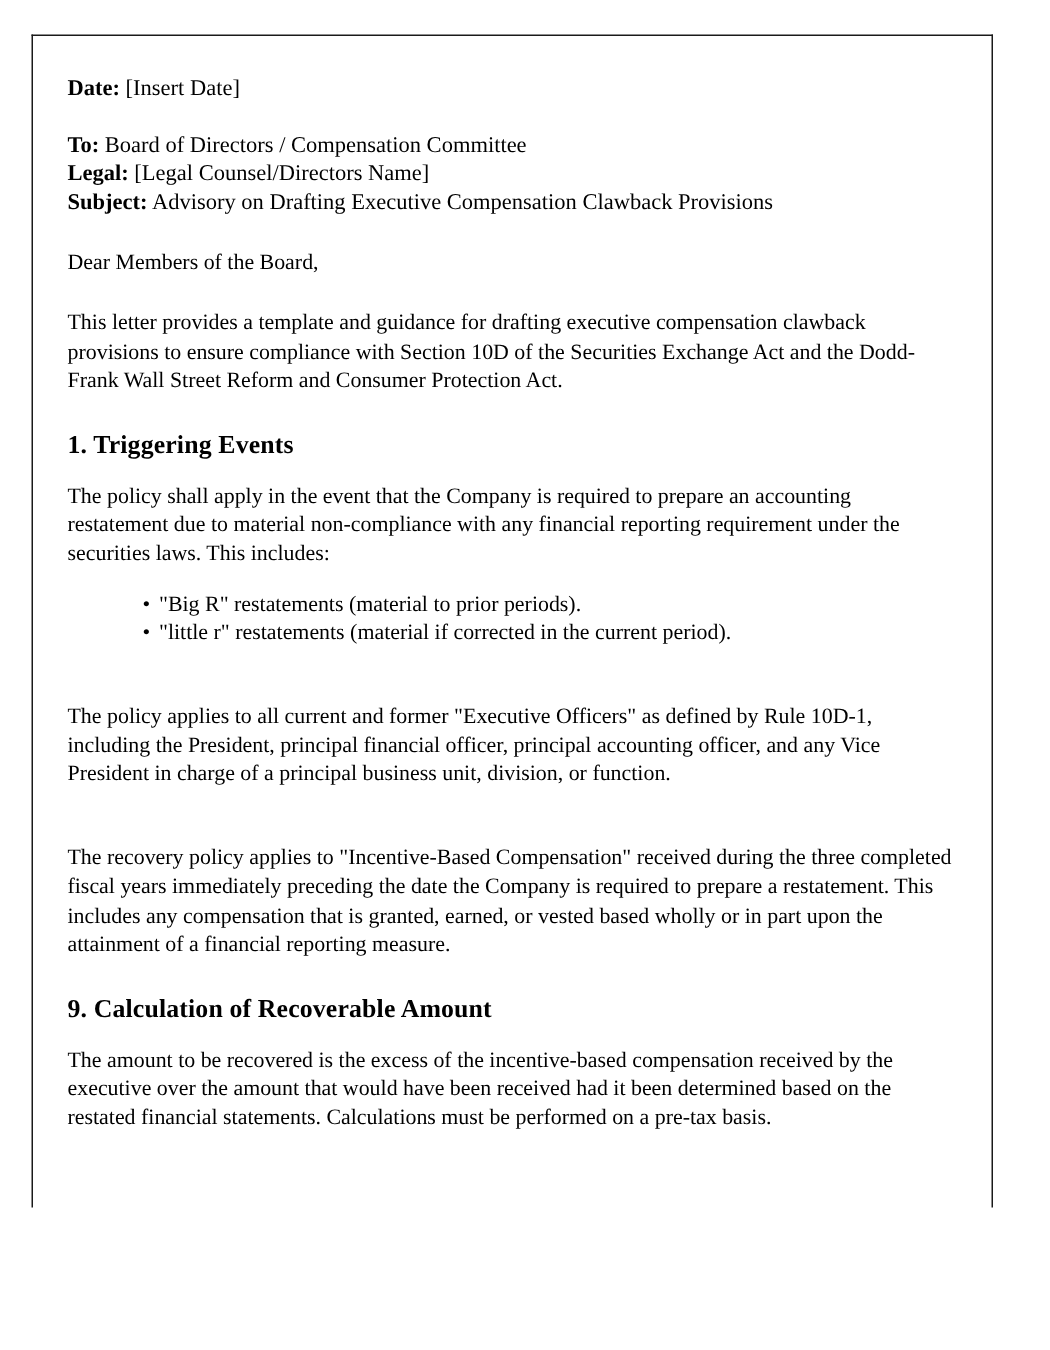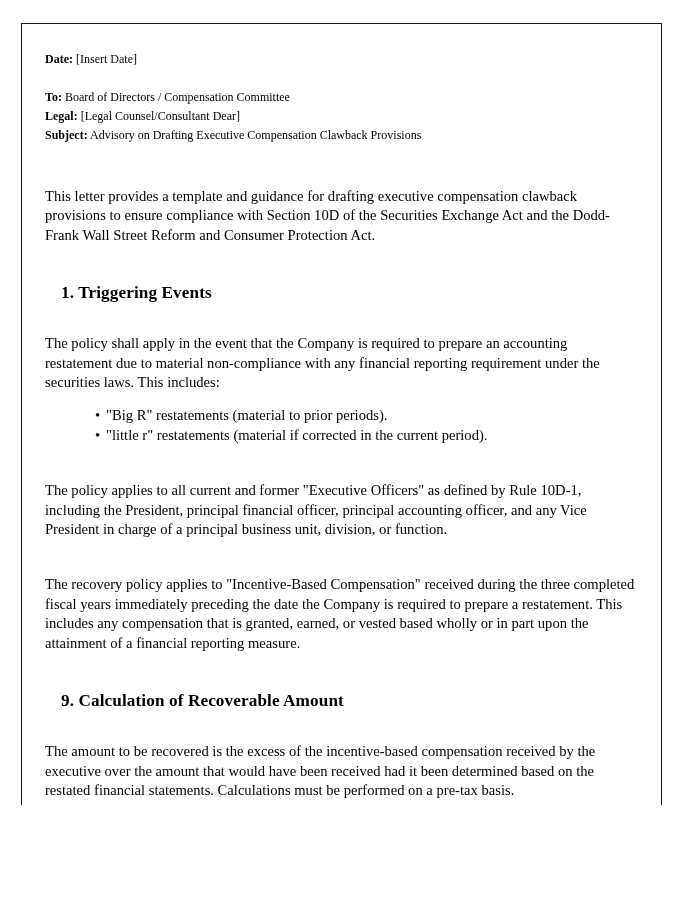--- a/index.html
+++ b/index.html
@@ -30,21 +30,21 @@
     border-bottom: none;
     overflow: hidden;
   }
 
   .page-body {
     padding: 26px 26px 0 23px;
   }
 
   
   .meta-line {
-    font-size: 12px;
+    font-size: 15px;
     line-height: 19px;
     margin: 0;
   }
   .meta-label {
     font-weight: bold;
   }
   .meta-gap {
     height: 19px;
   }
 
@@ -56,21 +56,21 @@
     text-align: left;
   }
   .spacer-lg { height: 21px; }
   .spacer-sm { height: 14px; }
 
   
   h2.heading {
     font-size: 17.2px;
     font-weight: bold;
     line-height: 21px;
-    margin: 16px;
+    margin: 0;
     letter-spacing: 0.1px;
   }
   .heading-space-before { height: 21px; }
   .heading-space-after  { height: 15px; }
 
   
   ul.bullets {
     margin: 0;
     padding: 0 0 0 50px;
     list-style: none;
@@ -102,29 +102,30 @@
     </p>
 
     <div class="meta-gap"></div>
 
     <p class="meta-line">
       <span class="meta-label">To:</span>
       <span>Board of Directors / Compensation Committee</span>
     </p>
     <p class="meta-line">
       <span class="meta-label">Legal:</span>
-      <span>[Legal Counsel/Consultant Dear]</span>
+      <span>[Legal Counsel/Directors Name]</span>
     </p>
     <p class="meta-line">
       <span class="meta-label">Subject:</span>
       <span>Advisory on Drafting Executive Compensation Clawback Provisions</span>
     </p>
 
     <div class="spacer-lg"></div>
 
+    <p class="para">Dear Members of the Board,</p>
 
     <div class="spacer-lg"></div>
 
     <p class="para">This letter provides a template and guidance for drafting executive compensation clawback provisions to ensure compliance with Section 10D of the Securities Exchange Act and the Dodd-Frank Wall Street Reform and Consumer Protection Act.</p>
 
     <div class="heading-space-before"></div>
     <h2 class="heading">1. Triggering Events</h2>
     <div class="heading-space-after"></div>
     <p class="para">The policy shall apply in the event that the Company is required to prepare an accounting restatement due to material non-compliance with any financial reporting requirement under the securities laws. This includes:</p>
     <div class="spacer-sm"></div>

